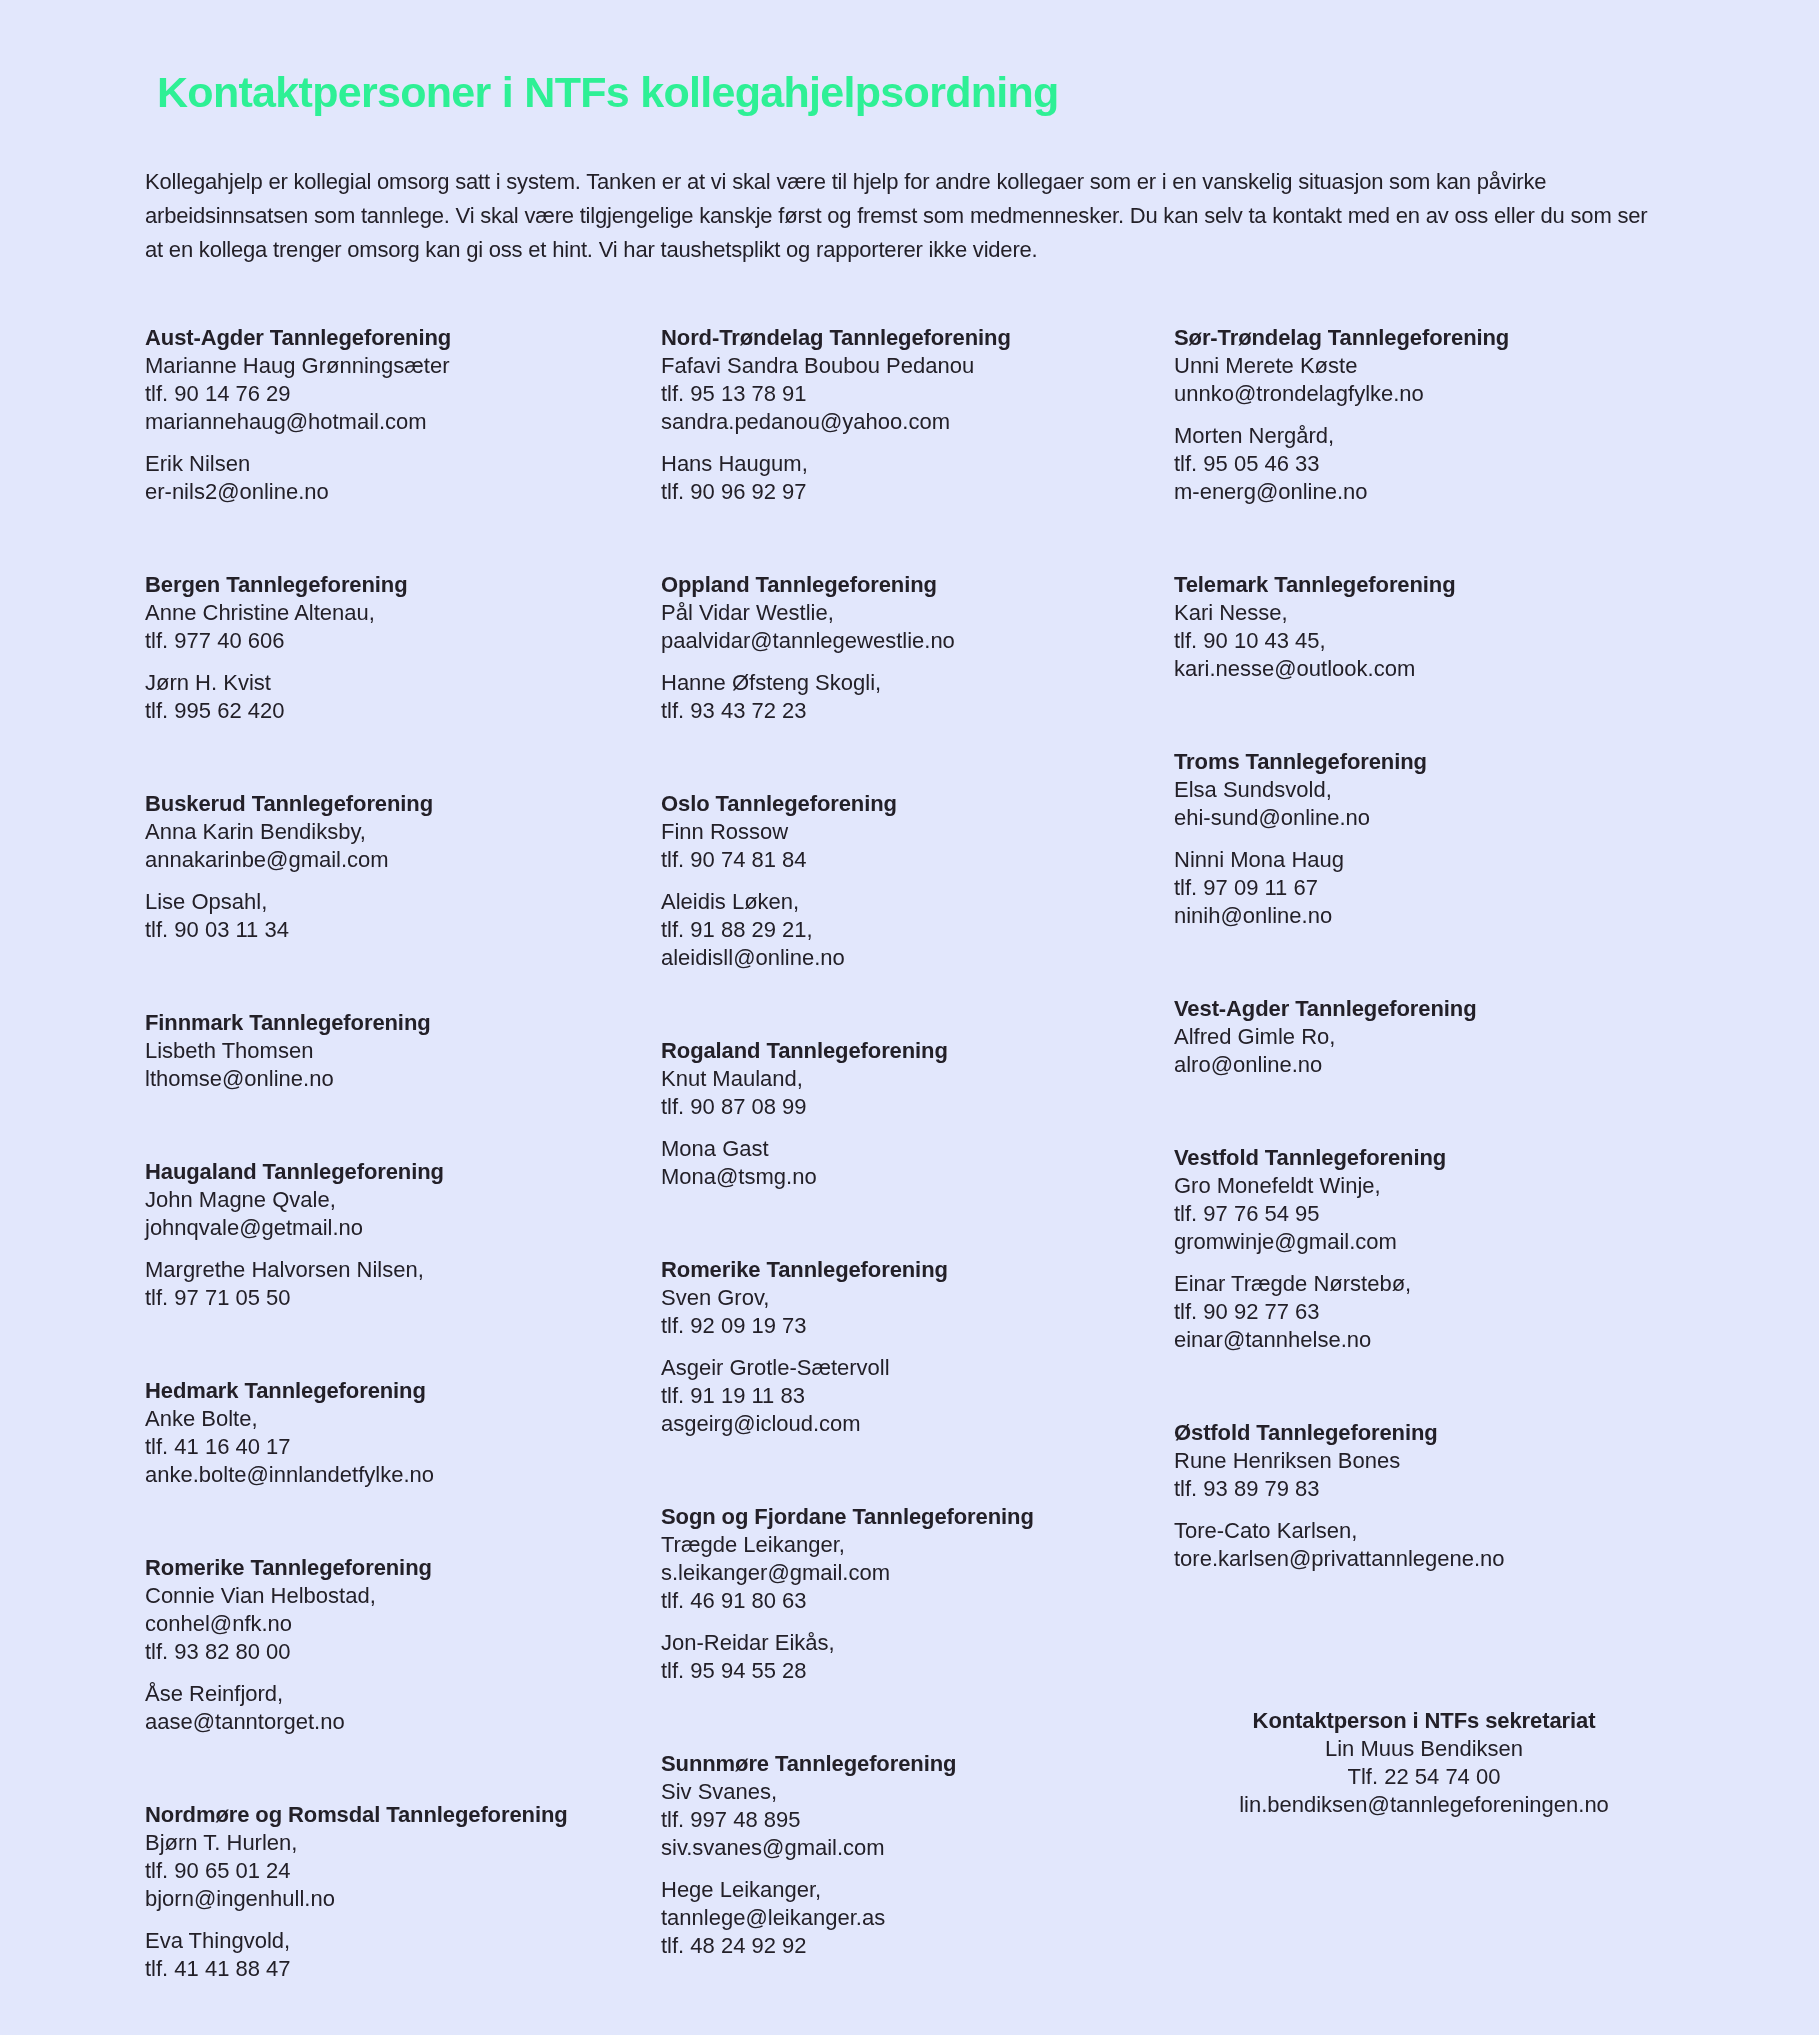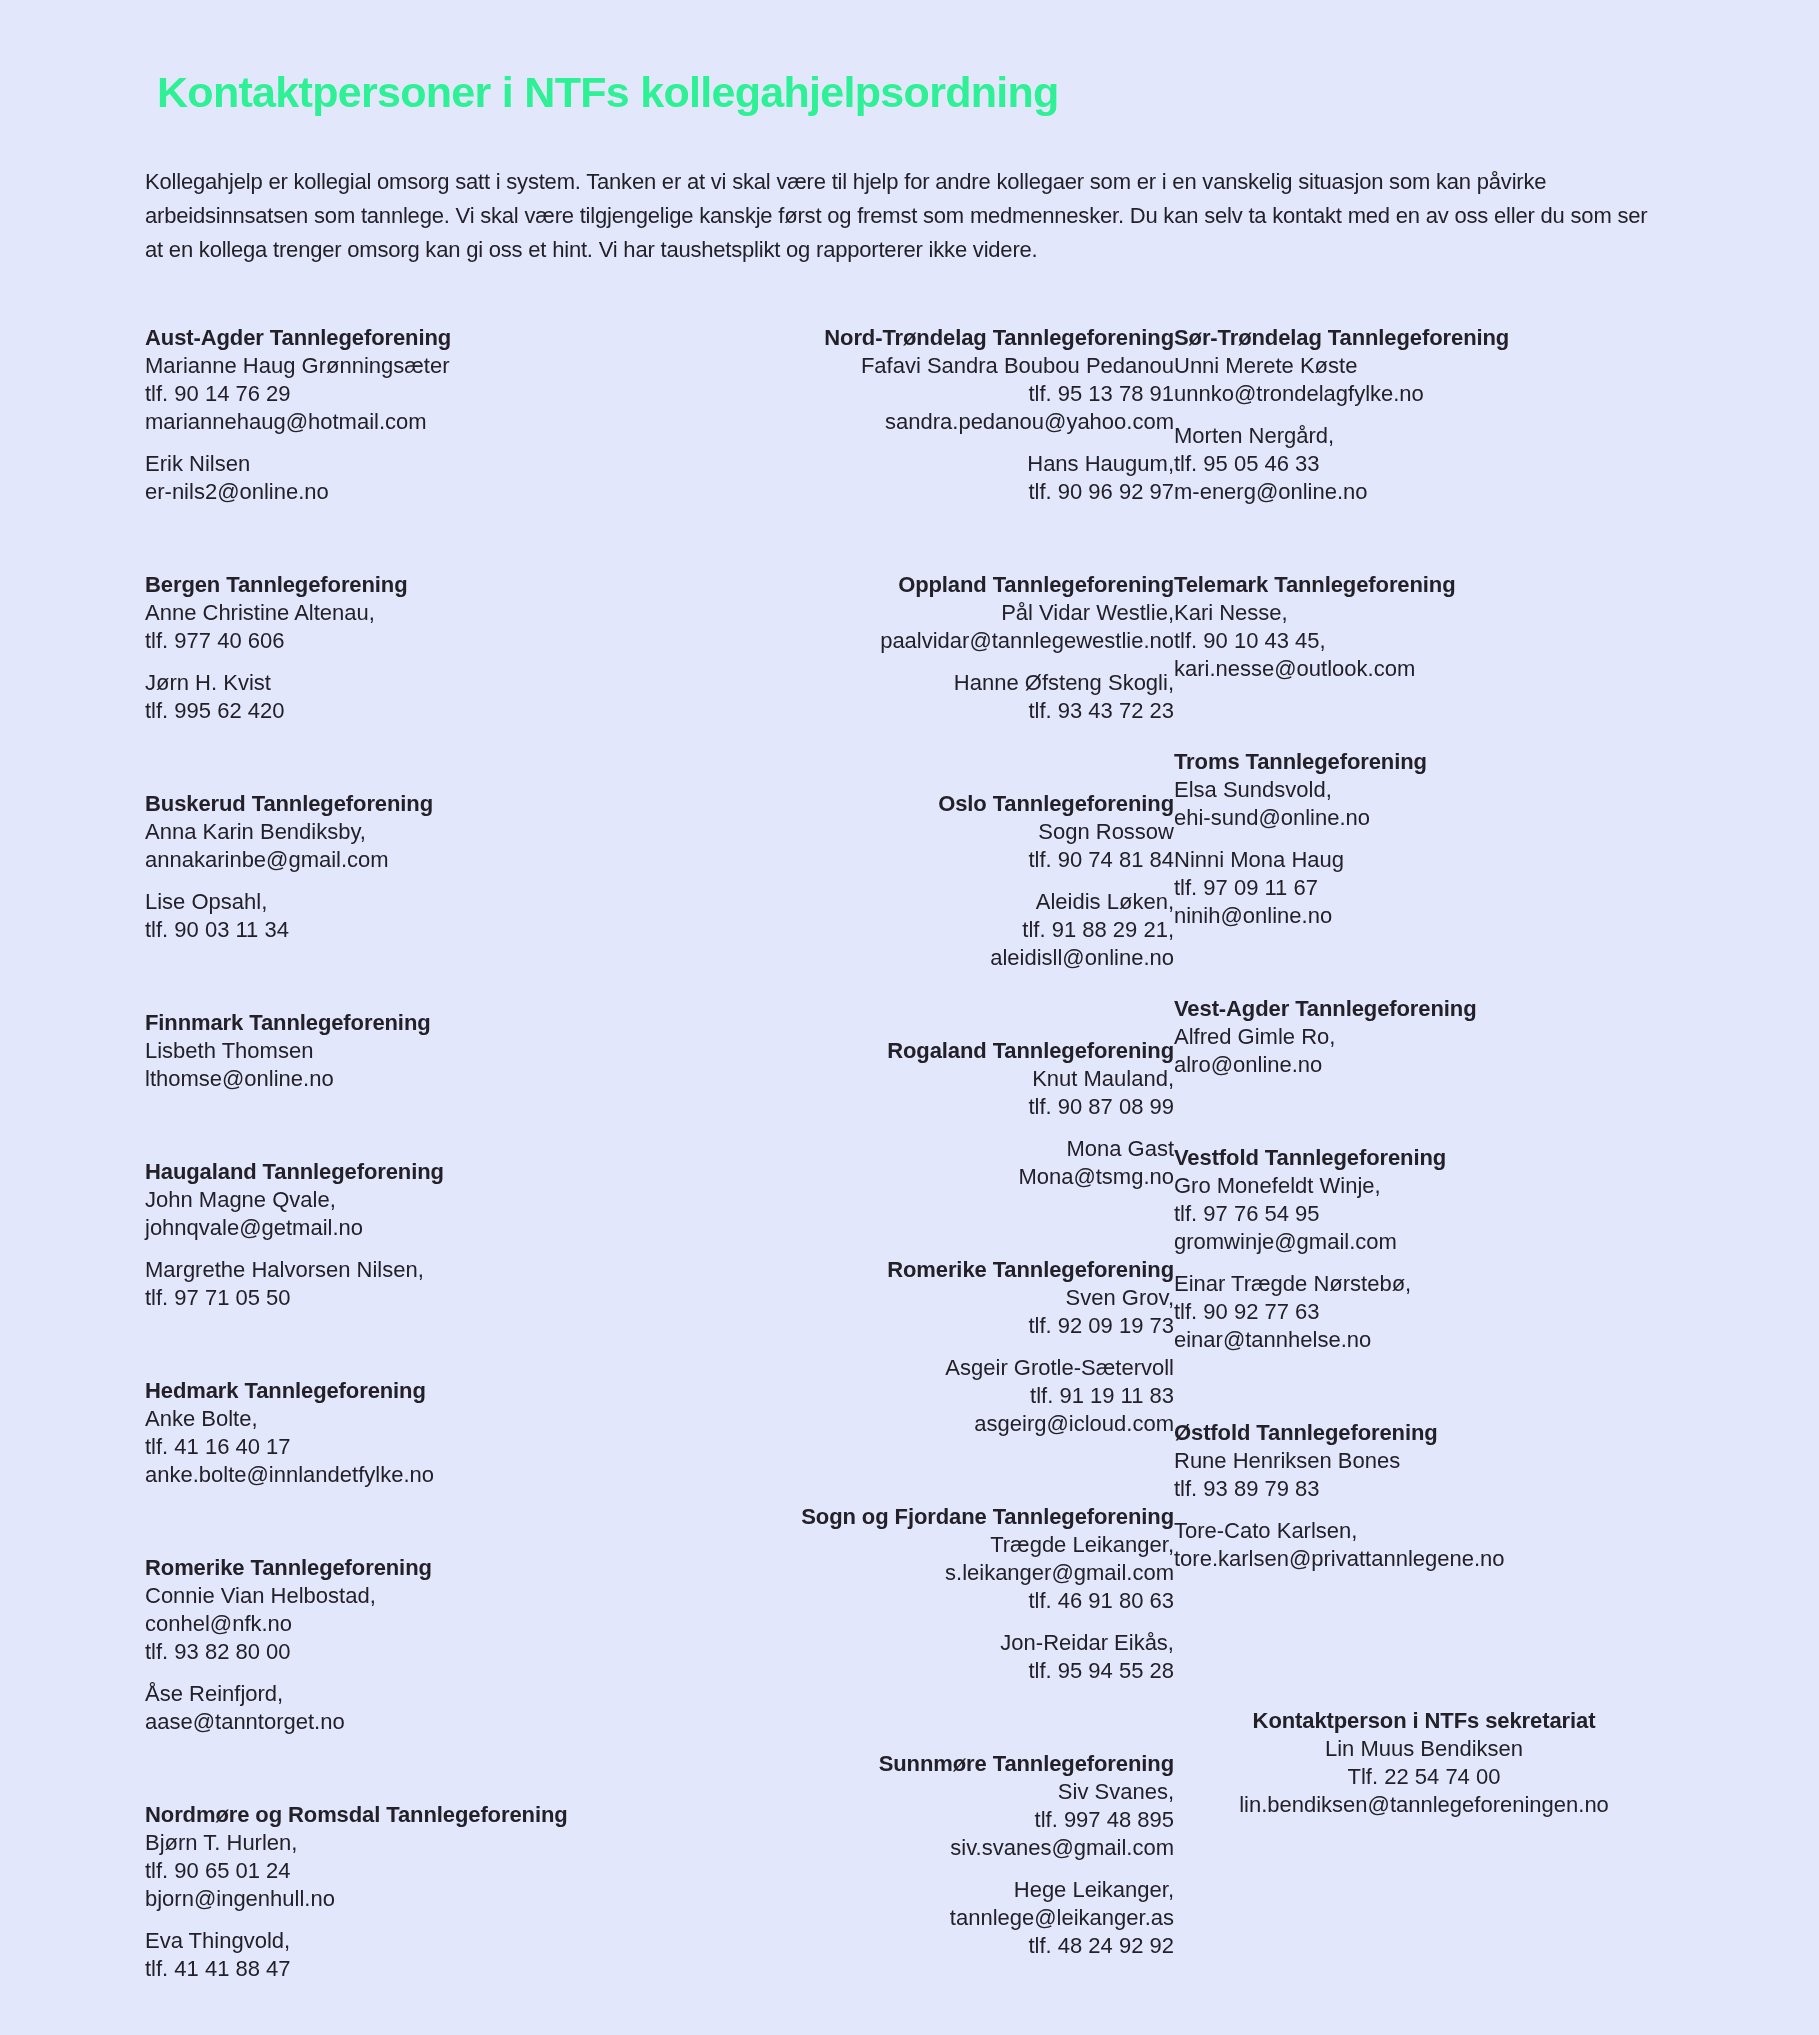--- a/index.html
+++ b/index.html
@@ -35,21 +35,21 @@
   }
   .columns {
     display: flex;
     margin-top: 47px;
     align-items: flex-start;
   }
   .column {
     flex: 0 0 auto;
   }
   .column-1 { width: 516px; }
-  .column-2 { width: 513px; text-align: right; }
+  .column-2 { width: 513px; }
   .column-3 { width: 500px; }
   .group {
     margin: 10px 0 65px 0;
   }
   .group.extra-space {
     margin-top: 134px;
     text-align: center;
   }
   .group-heading {
     margin: 0;
@@ -179,21 +179,21 @@
             <div class="line">paalvidar@tannlegewestlie.no</div>
           </div>
           <div class="person">
             <div class="line">Hanne Øfsteng Skogli,</div>
             <div class="line">tlf. 93 43 72 23</div>
           </div>
         </section>
         <section class="group">
           <h2 class="group-heading">Oslo Tannlegeforening</h2>
           <div class="person">
-            <div class="line">Sogn Rossow</div>
+            <div class="line">Finn Rossow</div>
             <div class="line">tlf. 90 74 81 84</div>
           </div>
           <div class="person">
             <div class="line">Aleidis Løken,</div>
             <div class="line">tlf. 91 88 29 21,</div>
             <div class="line">aleidisll@online.no</div>
           </div>
         </section>
         <section class="group">
           <h2 class="group-heading">Rogaland Tannlegeforening</h2>

